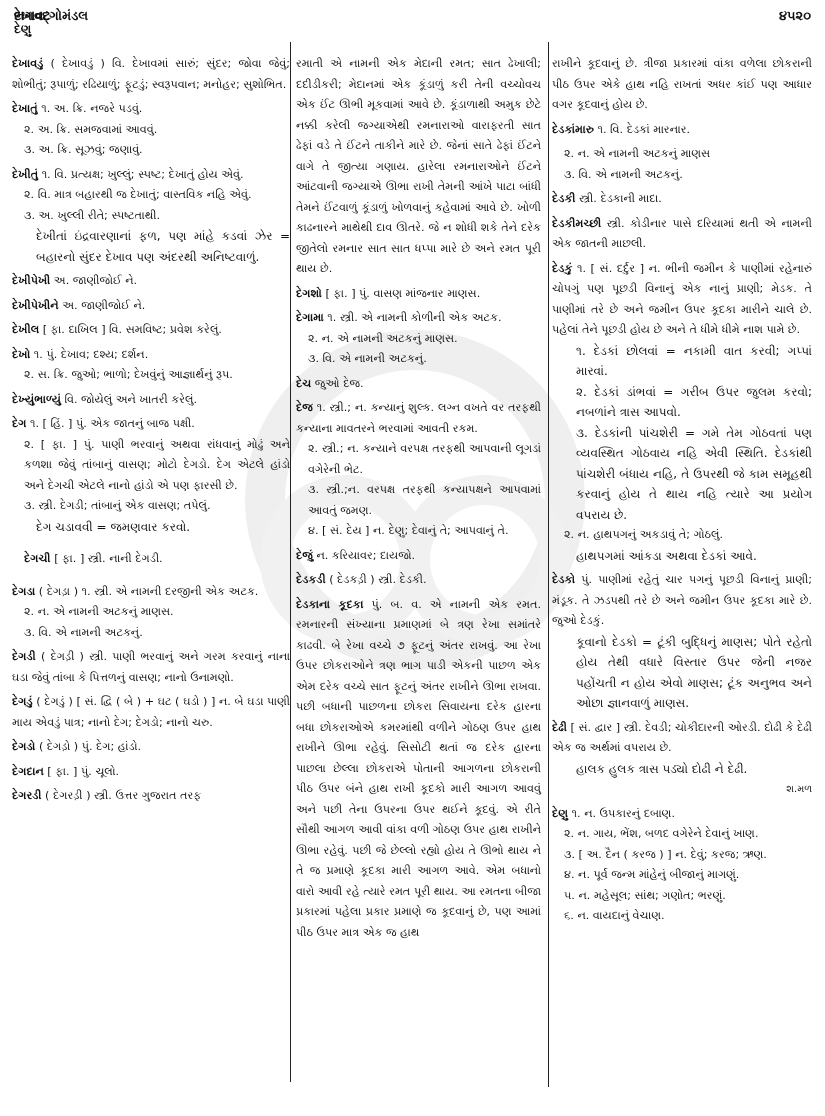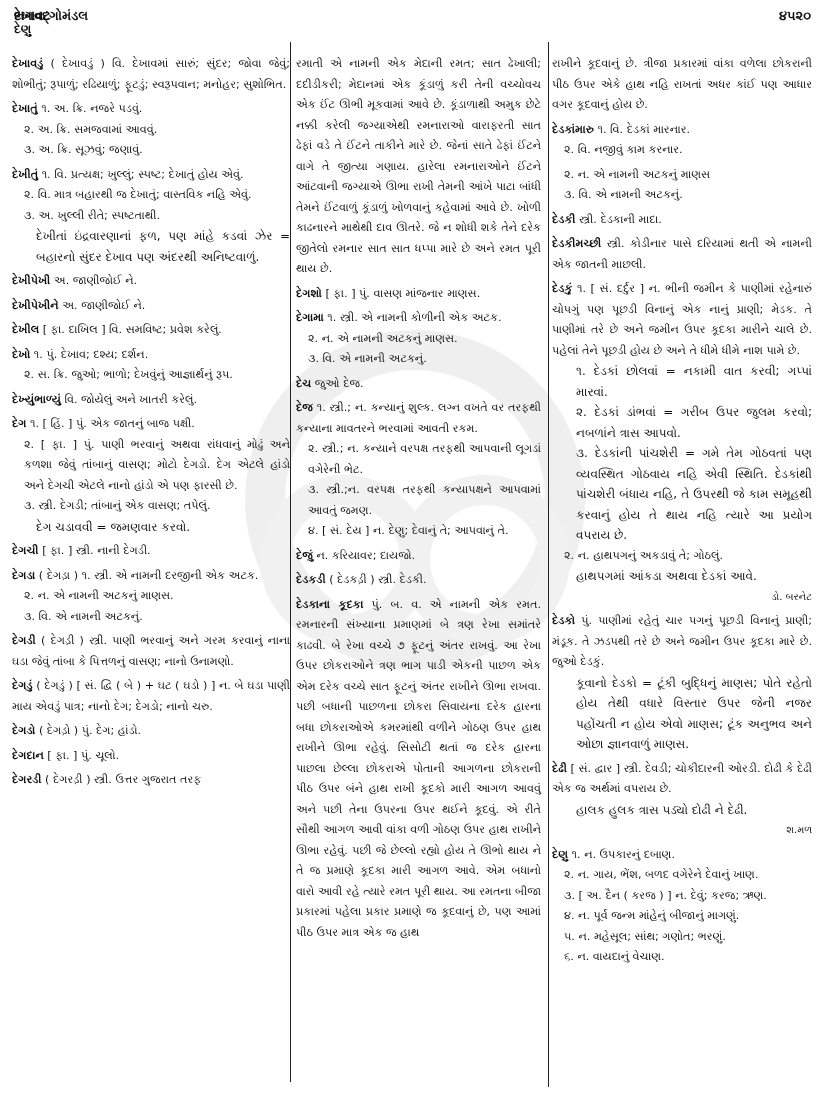--- a/index.html
+++ b/index.html
@@ -85,21 +85,21 @@
     <div class="entry">
       <p style="margin: 0px;"><span class="hw">દેખ્યુંભાળ્યું</span><span> વિ. જોયેલું અને ખાતરી કરેલું.</span></p>
     </div>
     <div class="entry">
       <p style="margin: 0px;"><span class="hw">દેગ</span><span> ૧. [ હિં. ] પું. એક જાતનું બાજ પક્ષી.</span></p>
       <p class="sense">૨. [ ફા. ] પું. પાણી ભરવાનું અથવા રાંધવાનું મોઢું અને કળશા જેવું તાંબાનું વાસણ; મોટો દેગડો. દેગ એટલે હાંડો અને દેગચી એટલે નાનો હાંડો એ પણ ફારસી છે.</p>
       <p class="sense">૩. સ્ત્રી. દેગડી; તાંબાનું એક વાસણ; તપેલું.</p>
       <p class="example">દેગ ચડાવવી = જમણવાર કરવો.</p>
     </div>
     <div class="entry">
-      <p style="margin: 0px;"><span class="hw">દેગચી</span><span> [ ફા. ] સ્ત્રી. નાની દેગડી.</span></p>
+      <p style="margin: 12px;"><span class="hw">દેગચી</span><span> [ ફા. ] સ્ત્રી. નાની દેગડી.</span></p>
     </div>
     <div class="entry">
       <p style="margin: 0px;"><span class="hw">દેગડા</span><span> ( દેગડ઼ા ) ૧. સ્ત્રી. એ નામની દરજીની એક અટક.</span></p>
       <p class="sense">૨. ન. એ નામની અટકનું માણસ.</p>
       <p class="sense">૩. વિ. એ નામની અટકનું.</p>
     </div>
     <div class="entry">
       <p style="margin: 0px;"><span class="hw">દેગડી</span><span> ( દેગડ઼ી ) સ્ત્રી. પાણી ભરવાનું અને ગરમ કરવાનું નાના ઘડા જેવું તાંબા કે પિત્તળનું વાસણ; નાનો ઉનામણો.</span></p>
     </div>
     <div class="entry">
@@ -141,40 +141,38 @@
       <p style="margin: 0px;"><span class="hw">દેડકડી</span><span> ( દેડકડ઼ી ) સ્ત્રી. દેડકી.</span></p>
     </div>
     <div class="entry">
       <p style="margin: 0px;"><span class="hw">દેડકાના કૂદકા</span><span> પું. બ. વ. એ નામની એક રમત. રમનારની સંખ્યાના પ્રમાણમાં બે ત્રણ રેખા સમાંતરે કાઢવી. બે રેખા વચ્ચે ૭ ફૂટનું અંતર રાખવું. આ રેખા ઉપર છોકરાઓને ત્રણ ભાગ પાડી એકની પાછળ એક એમ દરેક વચ્ચે સાત ફૂટનું અંતર રાખીને ઊભા રાખવા. પછી બધાની પાછળના છોકરા સિવાયના દરેક હારના બધા છોકરાઓએ કમરમાંથી વળીને ગોઠણ ઉપર હાથ રાખીને ઊભા રહેવું. સિસોટી થતાં જ દરેક હારના પાછલા છેલ્લા છોકરાએ પોતાની આગળના છોકરાની પીઠ ઉપર બંને હાથ રાખી કૂદકો મારી આગળ આવવું અને પછી તેના ઉપરના ઉપર થઈને કૂદવું. એ રીતે સૌથી આગળ આવી વાંકા વળી ગોઠણ ઉપર હાથ રાખીને ઊભા રહેવું. પછી જે છેલ્લો રહ્યો હોય તે ઊભો થાય ને તે જ પ્રમાણે કૂદકા મારી આગળ આવે. એમ બધાનો વારો આવી રહે ત્યારે રમત પૂરી થાય. આ રમતના બીજા પ્રકારમાં પહેલા પ્રકાર પ્રમાણે જ કૂદવાનું છે, પણ આમાં પીઠ ઉપર માત્ર એક જ હાથ</span></p>
     </div>
   </div>
 <div class="column col3" id="col3">
   <p class="cont">રાખીને કૂદવાનું છે. ત્રીજા પ્રકારમાં વાંકા વળેલા છોકરાની પીઠ ઉપર એકે હાથ નહિ રાખતાં અધર કાંઈ પણ આધાર વગર કૂદવાનું હોય છે.</p>
 <div class="entry">
       <p style="margin: 0px;"><span class="hw">દેડકાંમારુ</span><span> ૧. વિ. દેડકાં મારનાર.</span></p>
-      <p class="sense">૨. વિ. નજીવું કામ કરનાર.</p>
     </div>
     <div class="entry">
       <p class="sense">૨. ન. એ નામની અટકનું માણસ</p>
       <p class="sense">૩. વિ. એ નામની અટકનું.</p>
     </div>
     <div class="entry">
       <p style="margin: 0px;"><span class="hw">દેડકી</span><span> સ્ત્રી. દેડકાની માદા.</span></p>
     </div>
     <div class="entry">
       <p style="margin: 0px;"><span class="hw">દેડકીમચ્છી</span><span> સ્ત્રી. કોડીનાર પાસે દરિયામાં થતી એ નામની એક જાતની માછલી.</span></p>
     </div>
     <div class="entry">
       <p style="margin: 0px;"><span class="hw">દેડકું</span><span> ૧. [ સં. દર્દુર ] ન. ભીની જમીન કે પાણીમાં રહેનારું ચોપગું પણ પૂછડી વિનાનું એક નાનું પ્રાણી; મેડક. તે પાણીમાં તરે છે અને જમીન ઉપર કૂદકા મારીને ચાલે છે. પહેલાં તેને પૂછડી હોય છે અને તે ધીમે ધીમે નાશ પામે છે.</span></p>
       <p class="example">૧. દેડકાં છોલવાં = નકામી વાત કરવી; ગપ્પાં મારવાં.</p>
       <p class="example">૨. દેડકાં ડાંભવાં = ગરીબ ઉપર જુલમ કરવો; નબળાંને ત્રાસ આપવો.</p>
       <p class="example">૩. દેડકાંની પાંચશેરી = ગમે તેમ ગોઠવતાં પણ વ્યવસ્થિત ગોઠવાય નહિ એવી સ્થિતિ. દેડકાંથી પાંચશેરી બંધાય નહિ, તે ઉપરથી જે કામ સમૂહથી કરવાનું હોય તે થાય નહિ ત્યારે આ પ્રયોગ વપરાય છે.</p>
       <p class="sense">૨. ન. હાથપગનું અકડાવું તે; ગોઠલું.</p>
       <p class="example">હાથપગમાં આંકડા અથવા દેડકાં આવે.</p>
-      <p class="credit">ડો. બરનેટ</p>
     </div>
     <div class="entry">
       <p style="margin: 0px;"><span class="hw">દેડકો</span><span> પું. પાણીમાં રહેતું ચાર પગનું પૂછડી વિનાનું પ્રાણી; મંડૂક. તે ઝડપથી તરે છે અને જમીન ઉપર કૂદકા મારે છે. જુઓ દેડકું.</span></p>
       <p class="example">કૂવાનો દેડકો = ટૂંકી બુદ્ધિનું માણસ; પોતે રહેતો હોય તેથી વધારે વિસ્તાર ઉપર જેની નજર પહોંચતી ન હોય એવો માણસ; ટૂંક અનુભવ અને ઓછા જ્ઞાનવાળું માણસ.</p>
     </div>
     <div class="entry">
       <p style="margin: 0px;"><span class="hw">દેઢી</span><span> [ સં. દ્વાર ] સ્ત્રી. દેવડી; ચોકીદારની ઓરડી. દોઢી કે દેઢી એક જ અર્થમાં વપરાય છે.</span></p>
       <p class="example">હાલક હુલક ત્રાસ પડ્યો દોઢી ને દેઢી.</p>
       <p class="credit">શ.મળ</p>
     </div>

